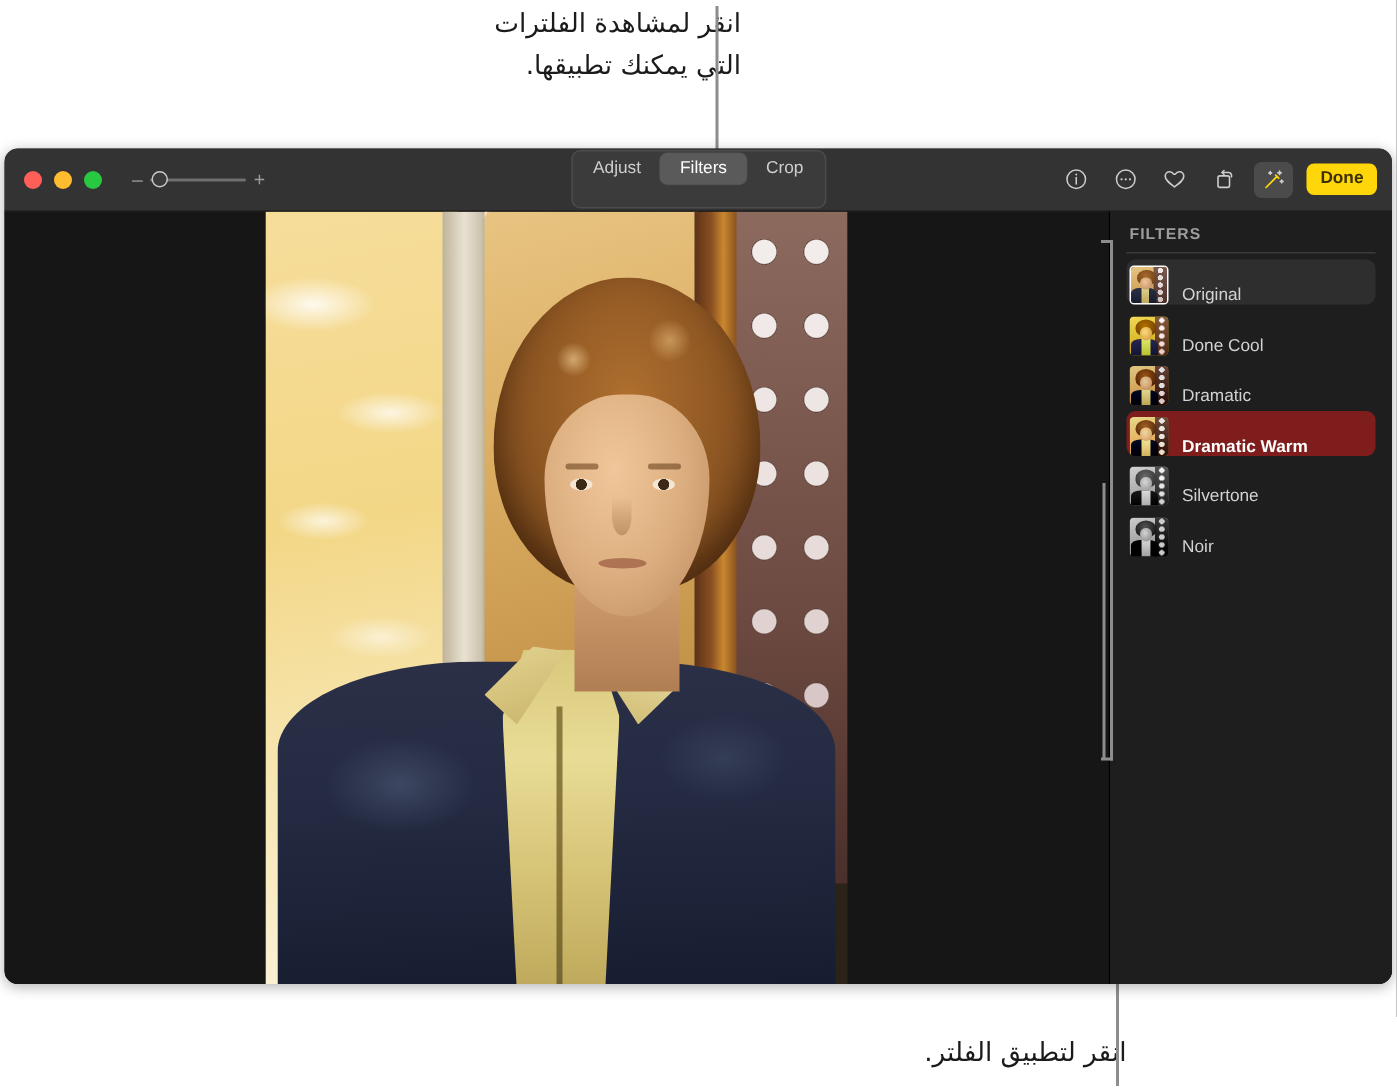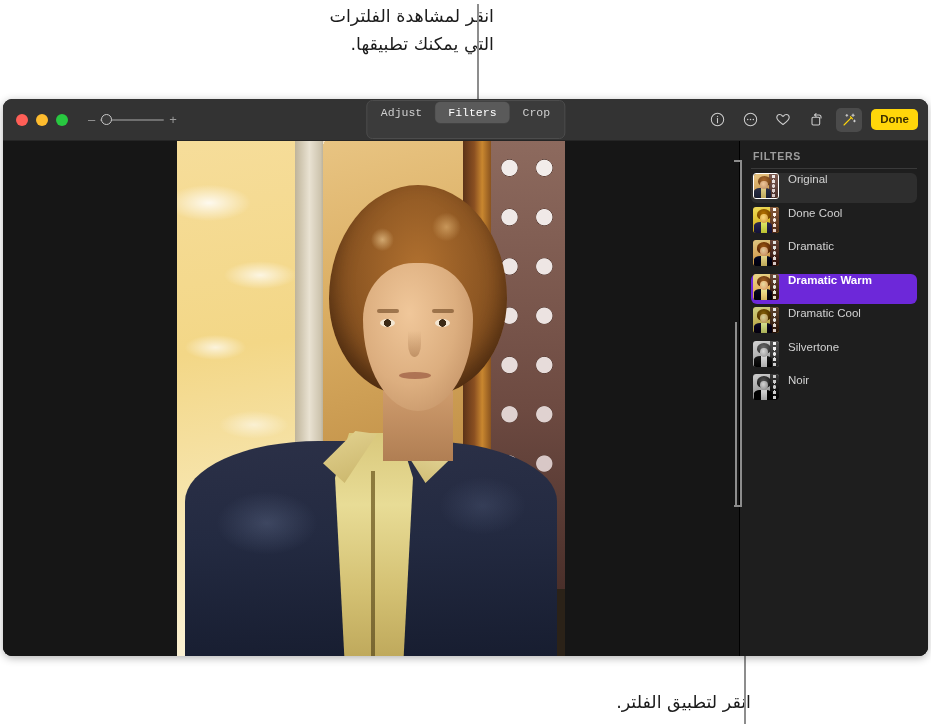--- a/index.html
+++ b/index.html
@@ -123,21 +123,20 @@
     position: absolute;
     left: 50%;
     transform: translateX(-50%);
     display: flex;
     background: #3b3b3b;
     border: 1px solid #4c4c4c;
     border-radius: 6px;
     padding: 1px;
     height: 39px;
     box-sizing: border-box;
-    font-family: Liberation Mono, monospace;
   }
   .tab {
     padding: 0 13px;
     height: 21px;
     line-height: 21px;
     font-size: 11.5px;
     color: #cfcfcf;
     border-radius: 5px;
     cursor: default;
     white-space: nowrap;
@@ -365,30 +364,30 @@
     background: #3a3a3a;
     margin-bottom: 4px;
   }
   #filter-list {
     list-style: none;
     margin: 0;
     padding: 0;
   }
   .filter-row {
     display: flex;
-    align-items: flex-start;
+    align-items: flex-end;
     gap: 9px;
     height: 30px;
     padding: 0 6px 0 2px;
     border-radius: 6px;
     margin-bottom: 3.5px;
     cursor: default;
   }
   .filter-row.hovered { background: #2e2e2e; }
-  .filter-row.selected { background: #6d28d9; }
+  .filter-row.selected { background: #7f1d1d; }
   .filter-label {
     font-size: 11.5px;
     color: #d2d2d2;
     white-space: nowrap;
   }
   .filter-row.selected .filter-label {
     color: #ffffff;
     font-weight: bold;
   }
   .thumb {
@@ -626,31 +625,20 @@
               <div class="th-bg" style="background: linear-gradient(165deg, rgb(232, 196, 130) 0%, rgb(211, 165, 92) 55%, rgb(184, 136, 63) 100%);"></div>
               <div class="th-glass"></div>
               <div class="th-body"></div>
               <div class="th-shirt"></div>
               <div class="th-hair"></div>
               <div class="th-face"></div>
             </div>
             <span class="filter-label">Dramatic Warm</span>
           </li>
           <li class="filter-row">
-            <div class="thumb lk-dramaticcool">
-              <div class="th-bg" style="background: linear-gradient(165deg, rgb(232, 196, 130) 0%, rgb(211, 165, 92) 55%, rgb(184, 136, 63) 100%);"></div>
-              <div class="th-glass"></div>
-              <div class="th-body"></div>
-              <div class="th-shirt"></div>
-              <div class="th-hair"></div>
-              <div class="th-face"></div>
-            </div>
-            <span class="filter-label">Dramatic Cool</span>
-          </li>
-          <li class="filter-row">
             <div class="thumb lk-silvertone">
               <div class="th-bg" style="background: linear-gradient(165deg, rgb(232, 196, 130) 0%, rgb(211, 165, 92) 55%, rgb(184, 136, 63) 100%);"></div>
               <div class="th-glass"></div>
               <div class="th-body"></div>
               <div class="th-shirt"></div>
               <div class="th-hair"></div>
               <div class="th-face"></div>
             </div>
             <span class="filter-label">Silvertone</span>
           </li>

